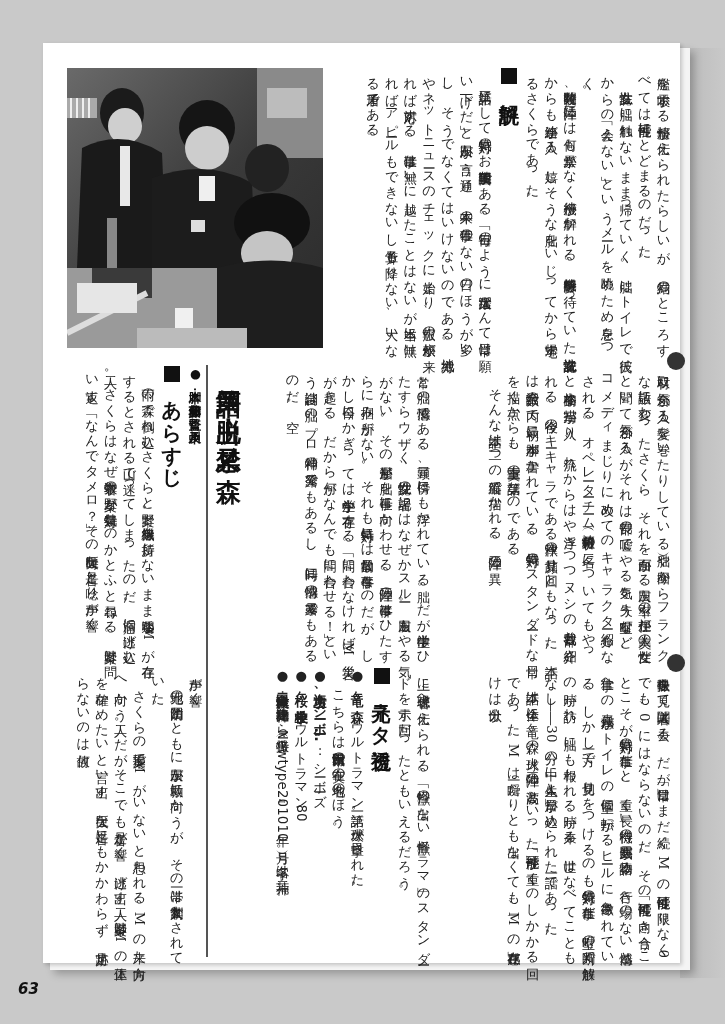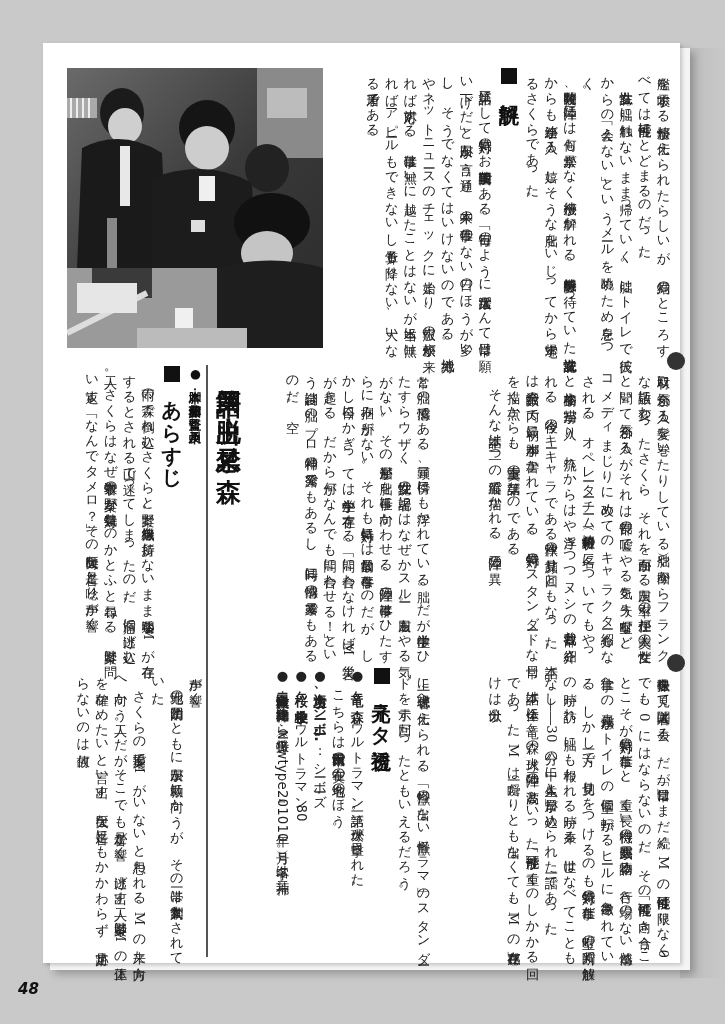--- a/index.html
+++ b/index.html
@@ -120,13 +120,13 @@
 
 <div class="vtext" style="left:62px;top:668px;height:290px;width:142px;">
   <p class="noindent">声が響く。</p>
   <p>地元の消防団とともに灰田が救助に向かうが、その一帯は女人禁制とされていた。</p>
   <p>さくらの提案でMがいないと思われる、Mの来た方向へ向かう二人。だがそこでも足音が響く。逃げ出す二人。案野はMの正体を確かめたいと言い出す。巨大な足音にもかかわらず、足跡すらないのは何故</p>
 </div>
 
 <div class="dot" style="left:667px;top:352px;"></div>
 <div class="dot" style="left:667px;top:654px;"></div>
 
-<div class="pagenum">48</div>
+<div class="pagenum">63</div>
 
 </body></html>

